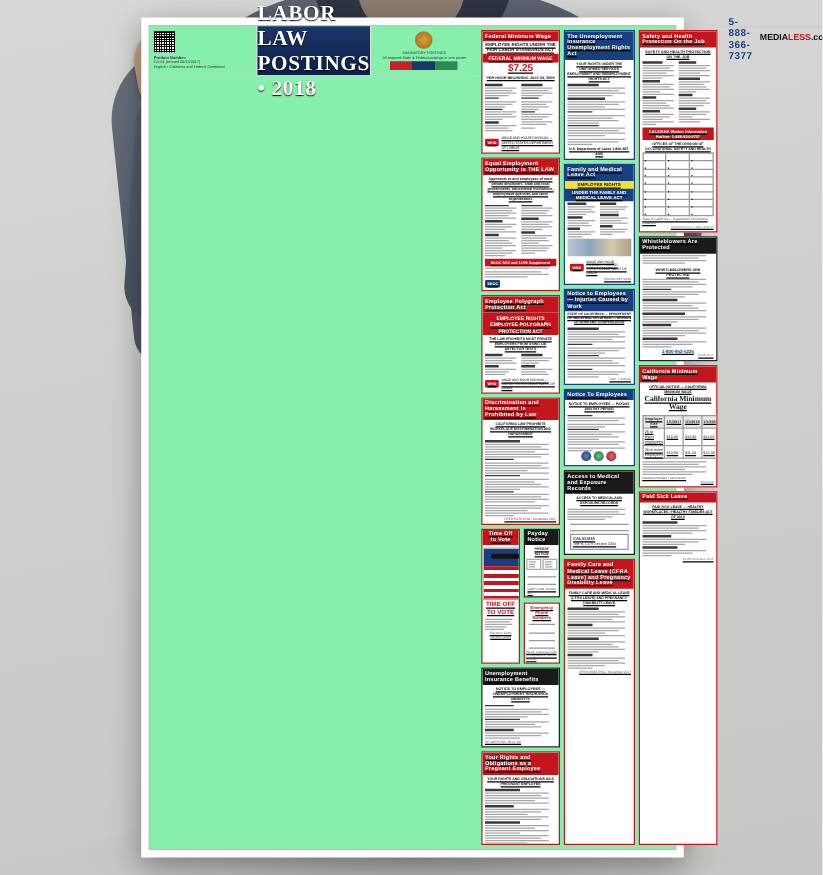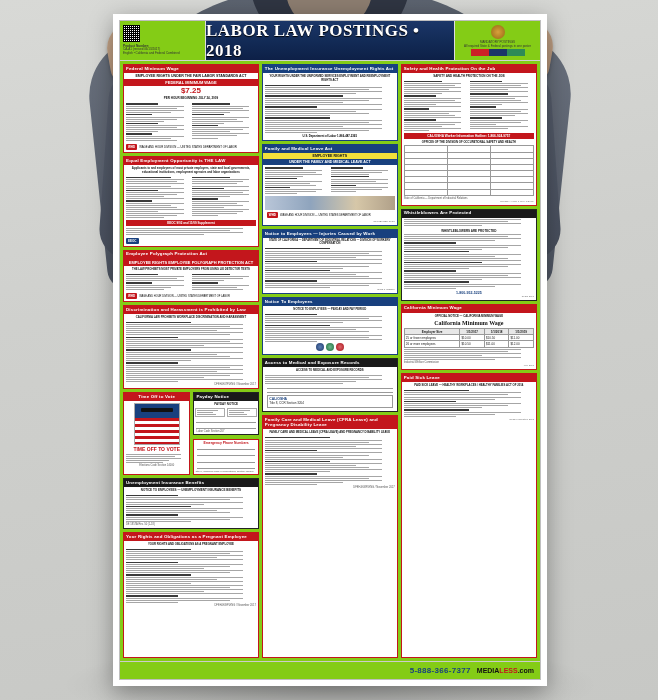--- a/index.html
+++ b/index.html
@@ -96,23 +96,23 @@
     background: #ffffff;
     box-shadow: 0 6px 22px rgba(0,0,0,0.35);
     padding: 6px;
     box-sizing: border-box;
   }
   #poster-inner {
     position: relative;
     width: 100%; height: 100%;
     border: 1px solid #bfbfbf;
     box-sizing: border-box;
-    background: #84cc16;
+    background: #86efac;
     display: flex;
-    flex-direction: column;
+    flex-direction: row;
   }
 
   
   .poster-header {
     display: flex;
     align-items: stretch;
     height: 40px;
     border-bottom: 1px solid #cfcfcf;
     box-sizing: border-box;
   }
@@ -178,21 +178,21 @@
   }
 
   
   .poster-body {
     flex: 1;
     display: flex;
     padding: 3px;
     gap: 3px;
     box-sizing: border-box;
   }
-  .col { display: flex; flex-direction: column; gap: 3px; }
+  .col { display: flex; flex-direction: column; gap: 3px; text-decoration: underline; }
   .col.c1 { width: 33.3%; }
   .col.c2 { width: 33.3%; }
   .col.c3 { width: 33.4%; }
 
   
   .card {
     border: 1px solid #9a9a9a;
     box-sizing: border-box;
     background: #fff;
     overflow: hidden;

